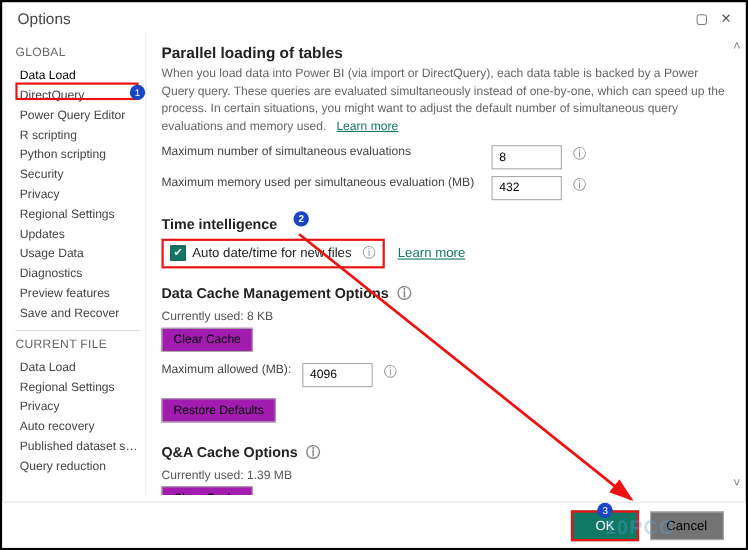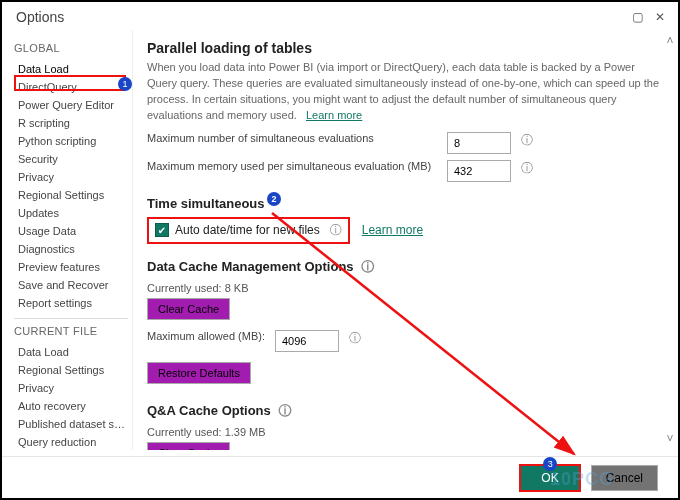--- a/index.html
+++ b/index.html
@@ -55,21 +55,20 @@
     <div class="side-item">R scripting</div>
     <div class="side-item">Python scripting</div>
     <div class="side-item">Security</div>
     <div class="side-item">Privacy</div>
     <div class="side-item">Regional Settings</div>
     <div class="side-item">Updates</div>
     <div class="side-item">Usage Data</div>
     <div class="side-item">Diagnostics</div>
     <div class="side-item">Preview features</div>
     <div class="side-item">Save and Recover</div>
-    <div class="side-item">Report settings</div>
     <hr class="side-sep">
     <div class="side-section">CURRENT FILE</div>
     <div class="side-item">Data Load</div>
     <div class="side-item">Regional Settings</div>
     <div class="side-item">Privacy</div>
     <div class="side-item">Auto recovery</div>
     <div class="side-item">Published dataset set...</div>
     <div class="side-item">Query reduction</div>
   </div>
 
@@ -86,21 +85,21 @@
       <input type="text" value="8" style="">
       <span class="info">ⓘ</span>
     </div>
     <div class="row">
       <span class="label">Maximum memory used per simultaneous evaluation (MB)</span>
       <input type="text" value="432" style="">
       <span class="info">ⓘ</span>
     </div>
 
     <div class="h3" style="position:relative;">
-      <span>Time simultaneous</span>
+      <span>Time intelligence</span>
       <span class="num-badge" style="left:120px; top:-4px;">2</span>
     </div>
     <div style="display:flex; align-items:center; gap:12px;">
       <div class="checkbox-row">
         <div class="checkbox">✔</div>
         <span>Auto date/time for new files</span>
         <span class="smallinfo">ⓘ</span>
       </div>
       <span class="link">Learn more</span>
     </div>

